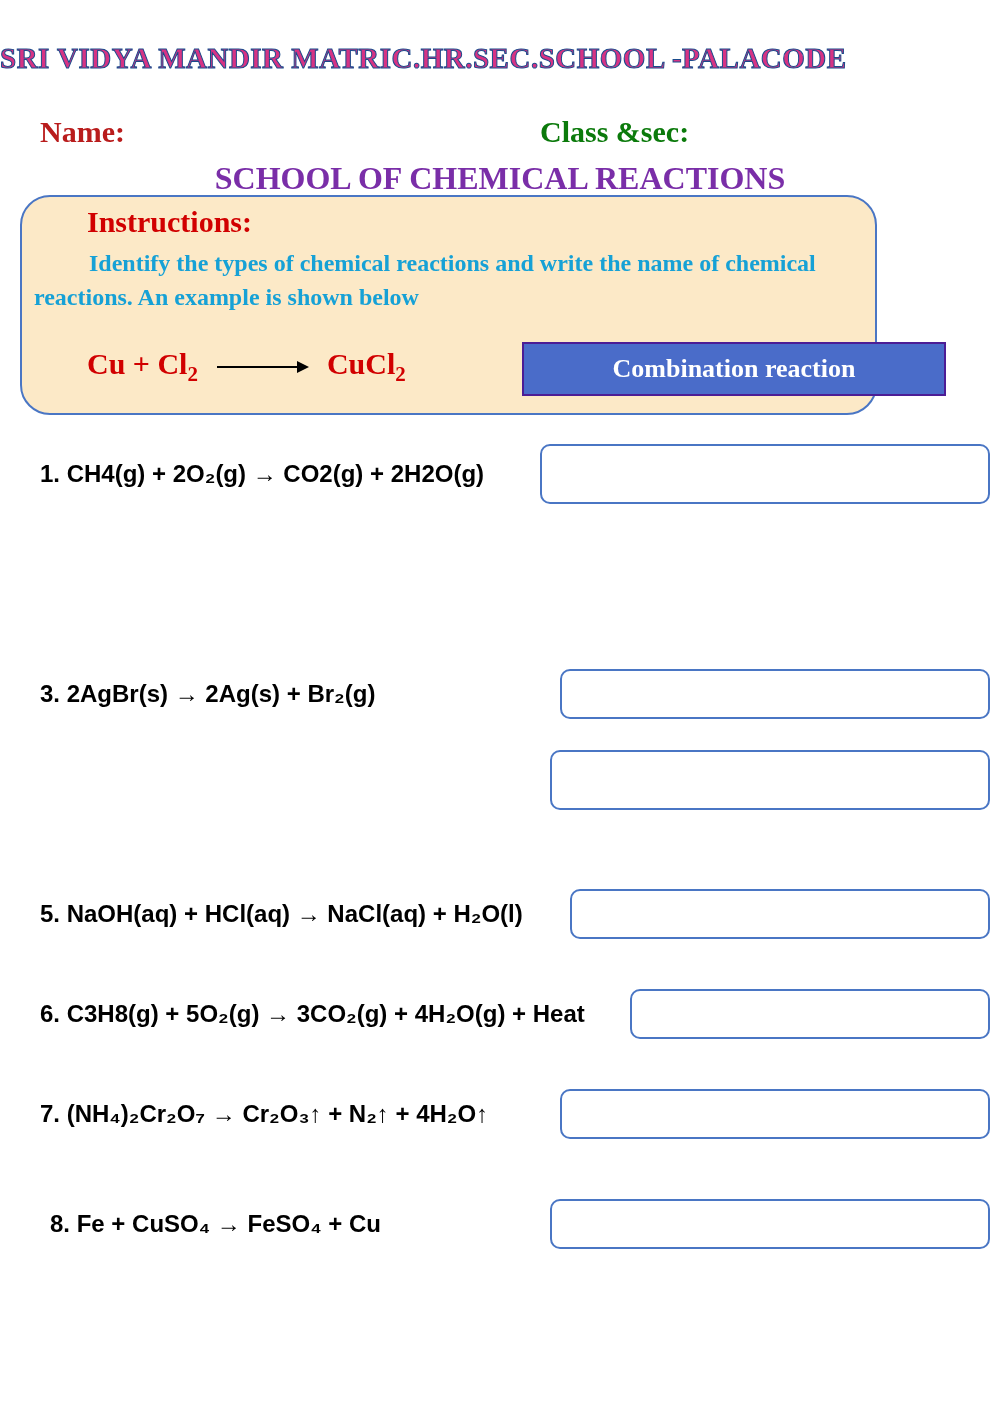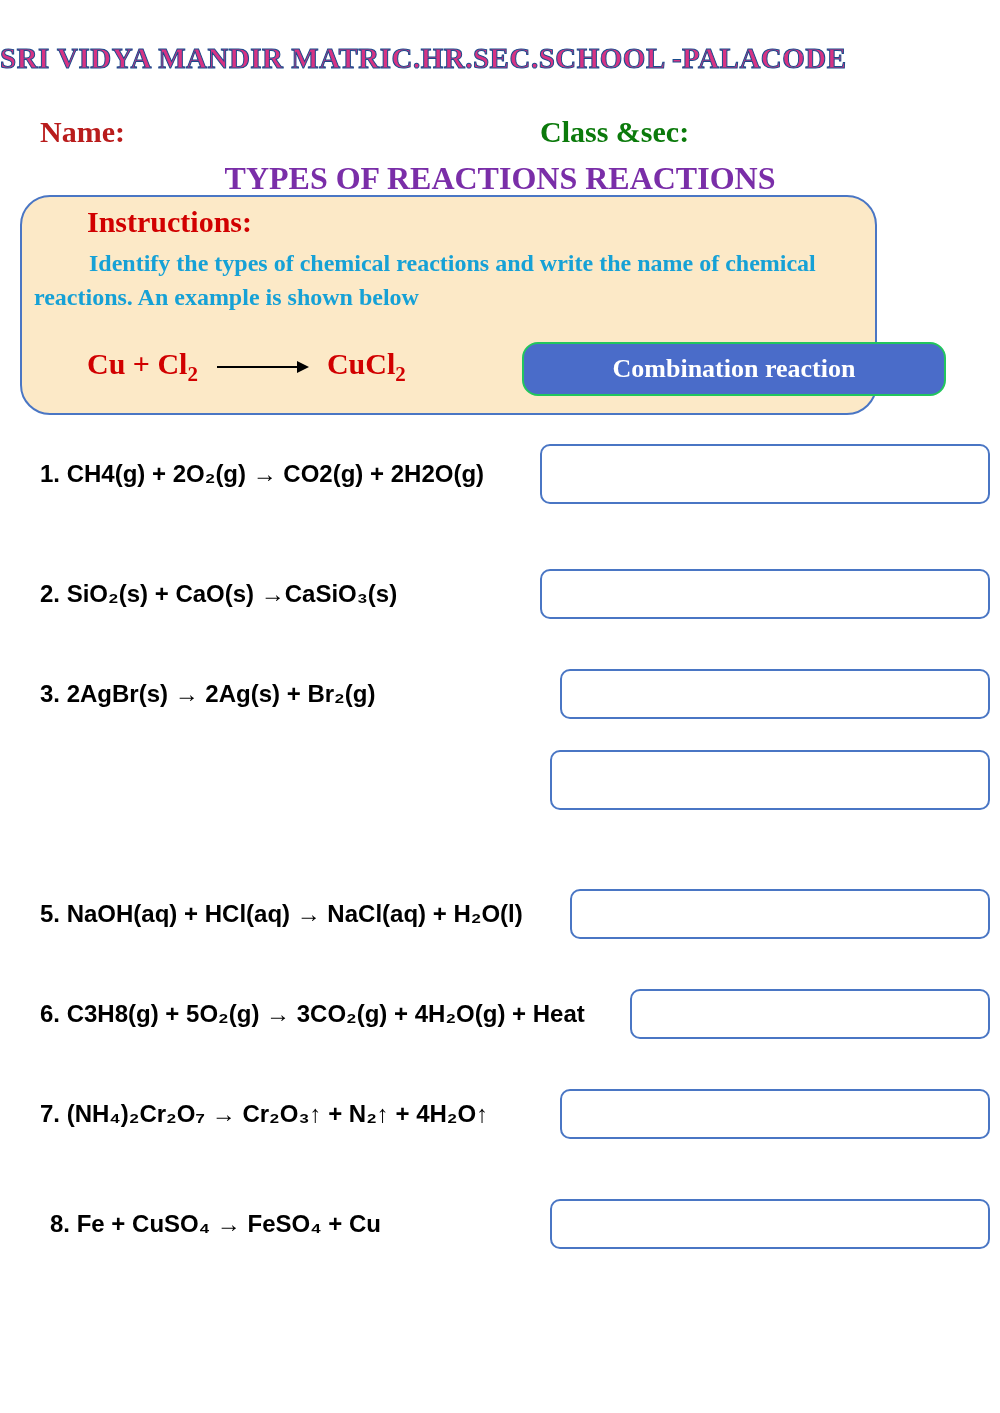--- a/index.html
+++ b/index.html
@@ -117,22 +117,22 @@
     border-top:6px solid transparent;
     border-bottom:6px solid transparent;
   }
   .example-badge{
     position:absolute;
     top:145px;
     left:500px;
     width:420px;
     height:50px;
     background:#4a6cc9;
-    border:2px solid #22c55e;
-    border-radius:16px;
+    border:2px solid #4c1d95;
+    border-radius:0;
     color:#fff;
     font-weight:bold;
     font-size:26px;
     font-family:Georgia,serif;
     display:flex;
     align-items:center;
     justify-content:center;
   }
   .qrow{
     position:absolute;
@@ -171,42 +171,38 @@
 </head>
 <body>
 
 <div class="page">
 
   <div class="school-title">SRI VIDYA MANDIR MATRIC.HR.SEC.SCHOOL -PALACODE</div>
 
   <div class="name-label">Name:</div>
   <div class="class-label">Class &amp;sec:</div>
 
-  <div class="topic-title">TYPES OF REACTIONS REACTIONS</div>
+  <div class="topic-title">SCHOOL OF CHEMICAL REACTIONS</div>
 
   <div class="instructions-box">
     <div class="inst-head">Instructions:</div>
     <div class="inst-body">Identify the types of chemical reactions and write the name of chemical reactions. An example is shown below</div>
     <div class="example-formula">
       <span>Cu + Cl</span><sub>2</sub>
       <span class="arrow"></span>
       <span>CuCl</span><sub>2</sub>
     </div>
     <div class="example-badge">Combination reaction</div>
   </div>
 
   <div class="qrow r1">
     <span class="qtext"><span>1.</span> <span>CH4(g) + 2O₂(g) → CO2(g) + 2H2O(g)</span></span>
     <input class="ansbox" type="text" style="">
   </div>
 
-  <div class="qrow r2">
-    <span class="qtext"><span>2.</span> <span>SiO₂(s) + CaO(s) →CaSiO₃(s)</span></span>
-    <input class="ansbox" type="text" style="">
-  </div>
 
   <div class="qrow r3">
     <span class="qtext"><span>3.</span> <span>2AgBr(s)     → 2Ag(s) + Br₂(g)</span></span>
     <input class="ansbox" type="text" style="">
   </div>
 
   <div class="qrow r4">
     <input class="ansbox" type="text" style="">
   </div>
 

